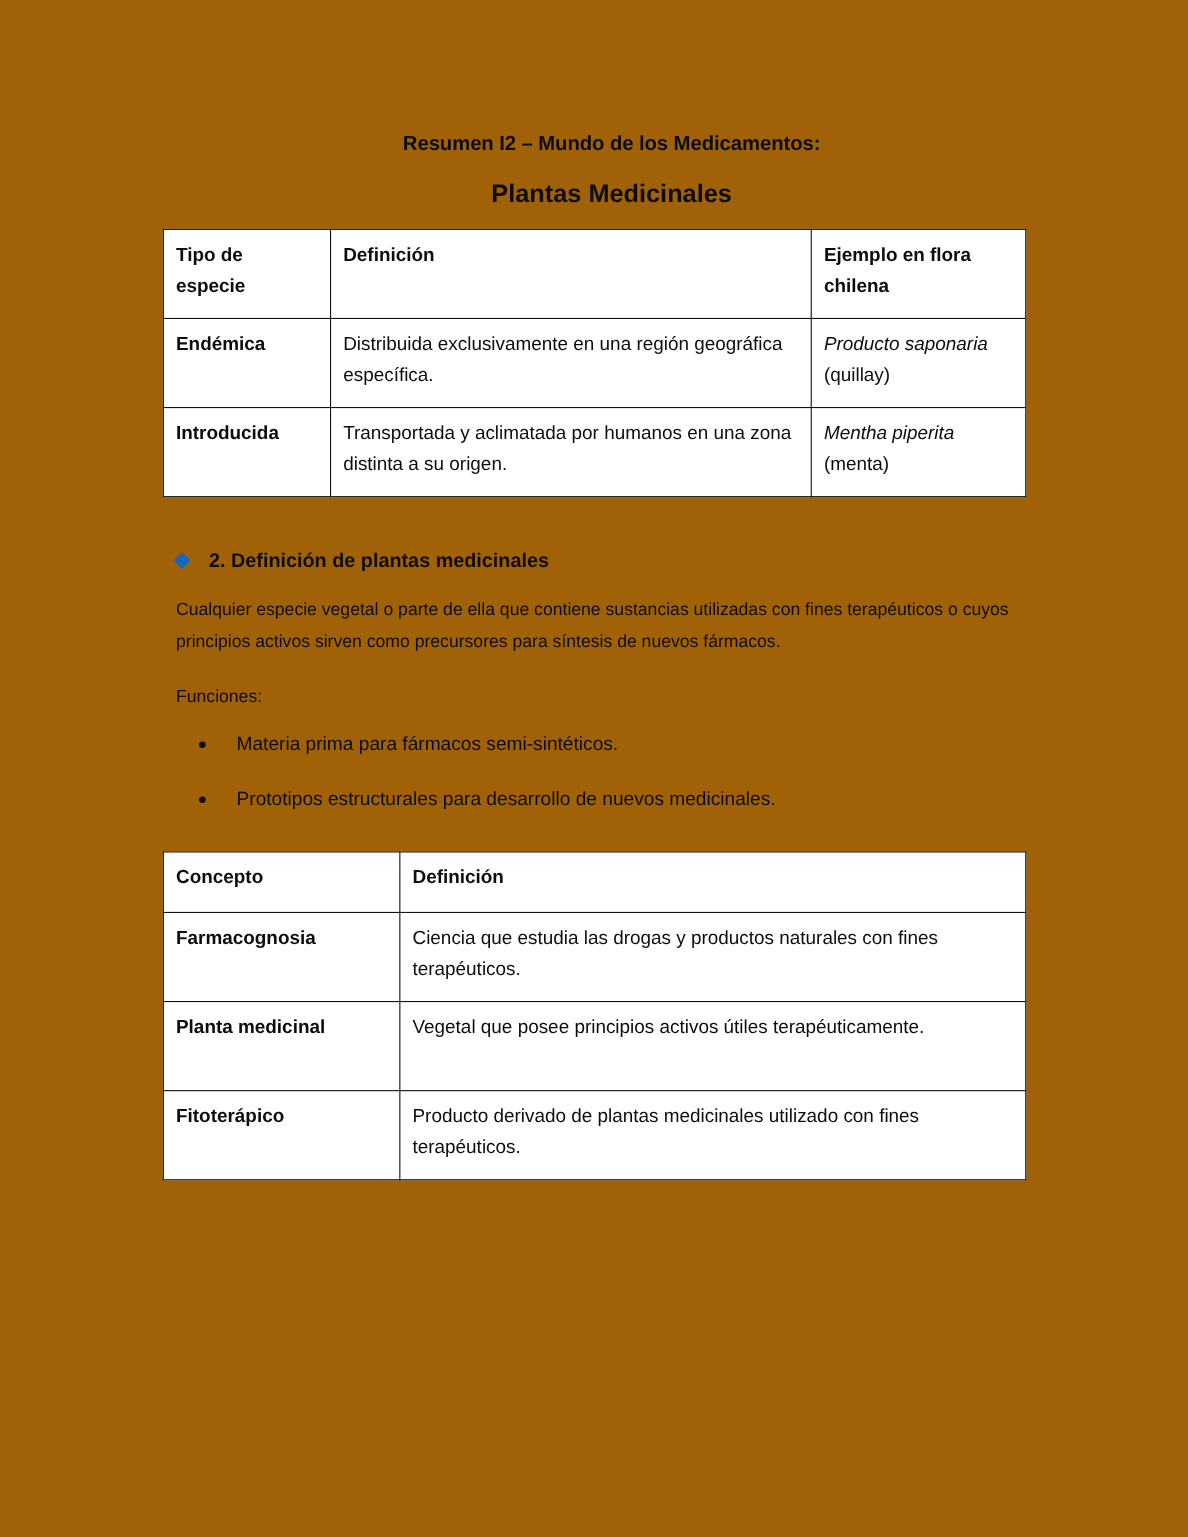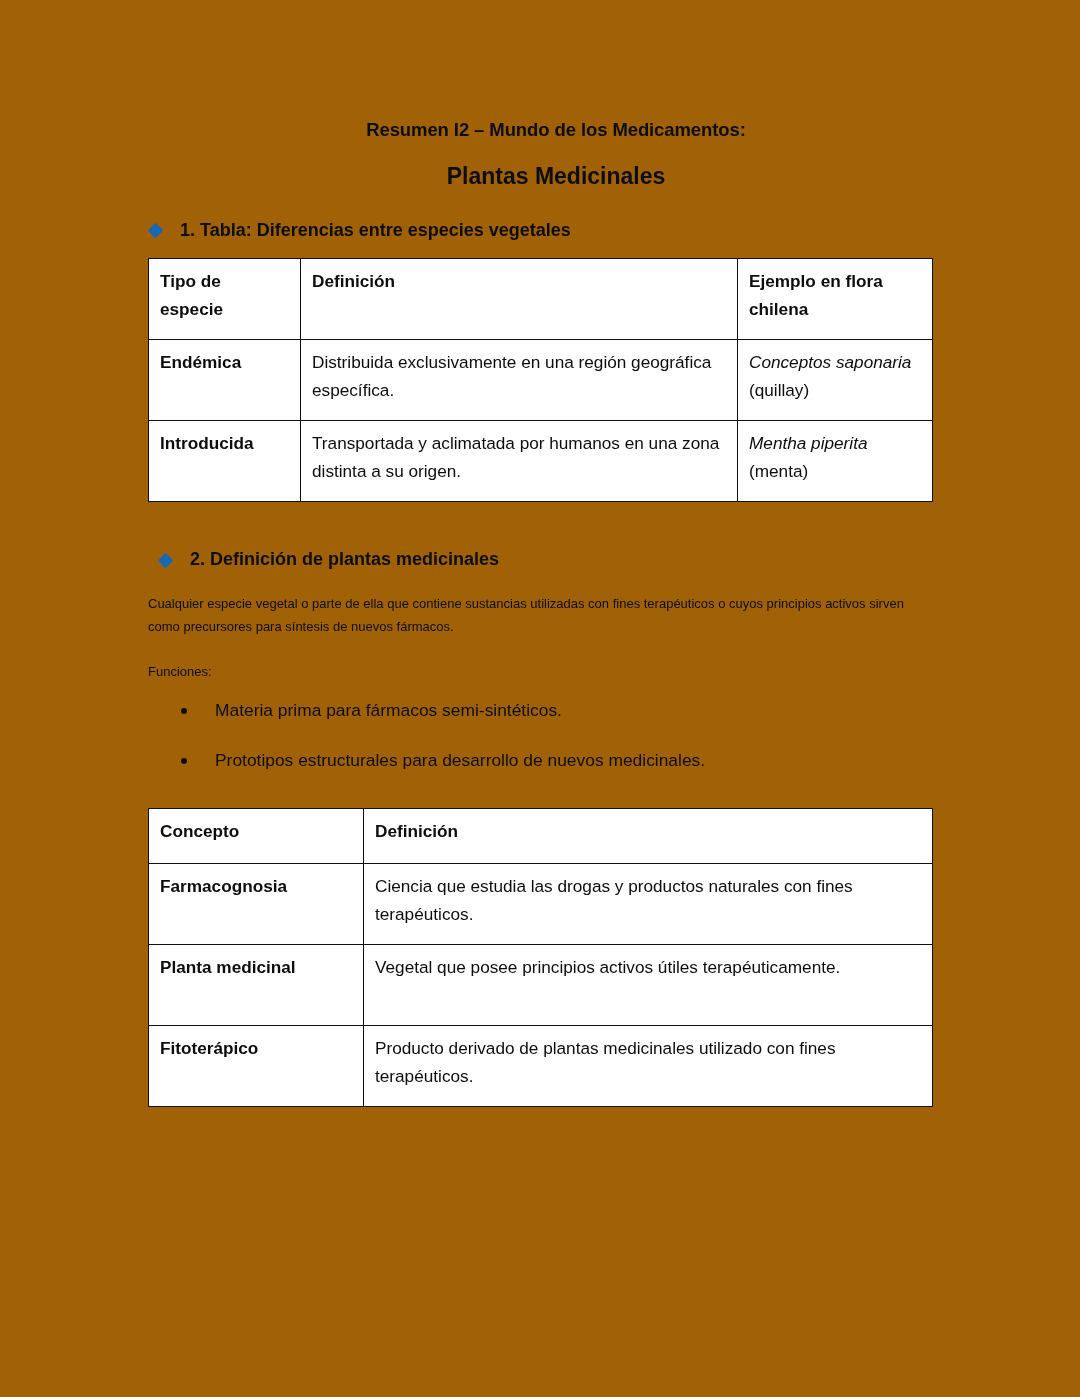--- a/index.html
+++ b/index.html
@@ -102,23 +102,23 @@
 
   
   #table-conceptos { width: 784px; margin-top: 17px; }
   #table-conceptos col.c1 { width: 215px; }
   #table-conceptos col.c2 { width: 569px; }
   #table-conceptos tr.row-header td { height: 36px; }
   #table-conceptos tr.row-body td   { height: 62px; }
 
   
   .body-para {
-    font-size: 13px;
+    font-size: 16px;
     line-height: 1.78;
-    margin: 0;
+    margin: 12px;
     width: 784px;
   }
   .para-def { margin-top: 20px; }
   .para-func { margin-top: 22px; }
 
   ul.func-list {
     list-style: none;
     margin: 14px 0 0 0;
     padding: 0;
   }
@@ -146,24 +146,20 @@
 </style>
 </head>
 <body>
 
 <div class="page">
   <div class="content">
 
     <div class="doc-title">Resumen I2 – Mundo de los Medicamentos:</div>
     <div class="doc-subtitle">Plantas Medicinales</div>
 
-    <div class="section-heading sec-h1">
-      <span class="diamond"></span>
-      <span class="sec-label">1. Tabla: Diferencias entre especies vegetales</span>
-    </div>
 
     <table class="doc-table" id="table-especies">
       <colgroup>
           <col class="c1">
           <col class="c2">
           <col class="c3">
         </colgroup>
       <tbody>
         <tr class="row-header">
           <td class="t-head">
@@ -176,21 +172,21 @@
           <td class="t-head">
             <div>Ejemplo en flora</div>
             <div>chilena</div>
           </td>
         </tr>
 
         <tr class="row-body">
           <td class="t-key">Endémica</td>
           <td>Distribuida exclusivamente en una región geográfica específica.</td>
           <td>
-            <div class="t-ital">Conceptos saponaria</div>
+            <div class="t-ital">Producto saponaria</div>
             <div>(quillay)</div>
           </td>
         </tr>
 
 
         <tr class="row-body">
           <td class="t-key">Introducida</td>
           <td>Transportada y aclimatada por humanos en una zona distinta a su origen.</td>
           <td>
             <div class="t-ital">Mentha piperita</div>

